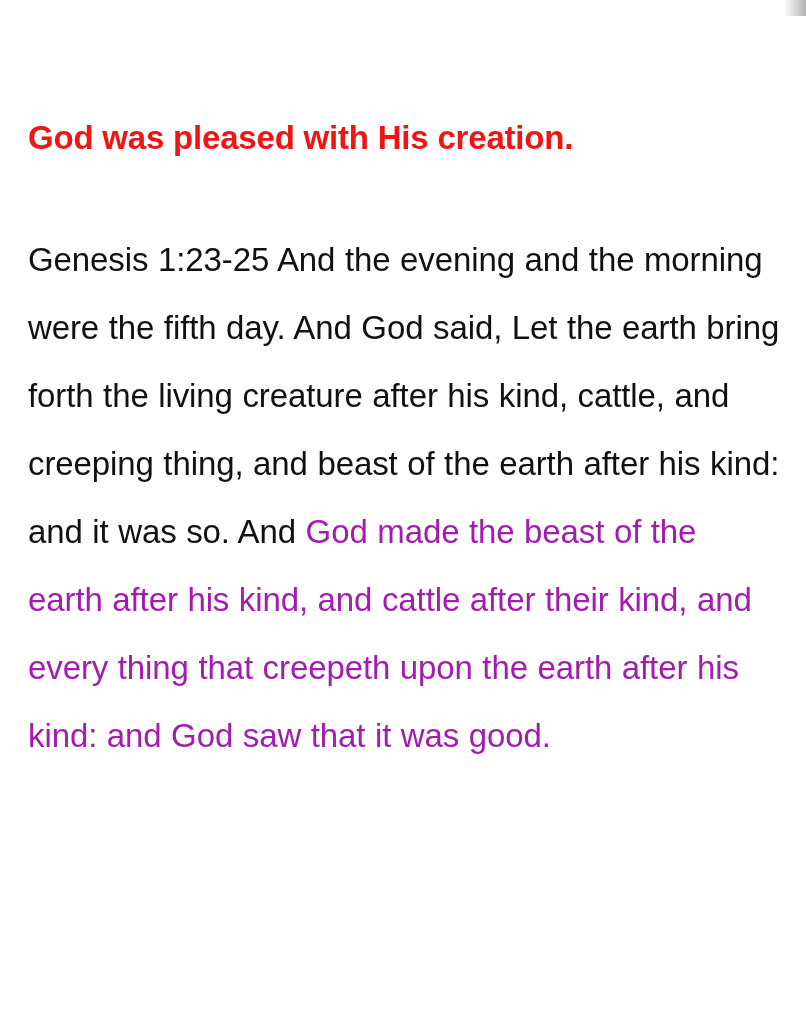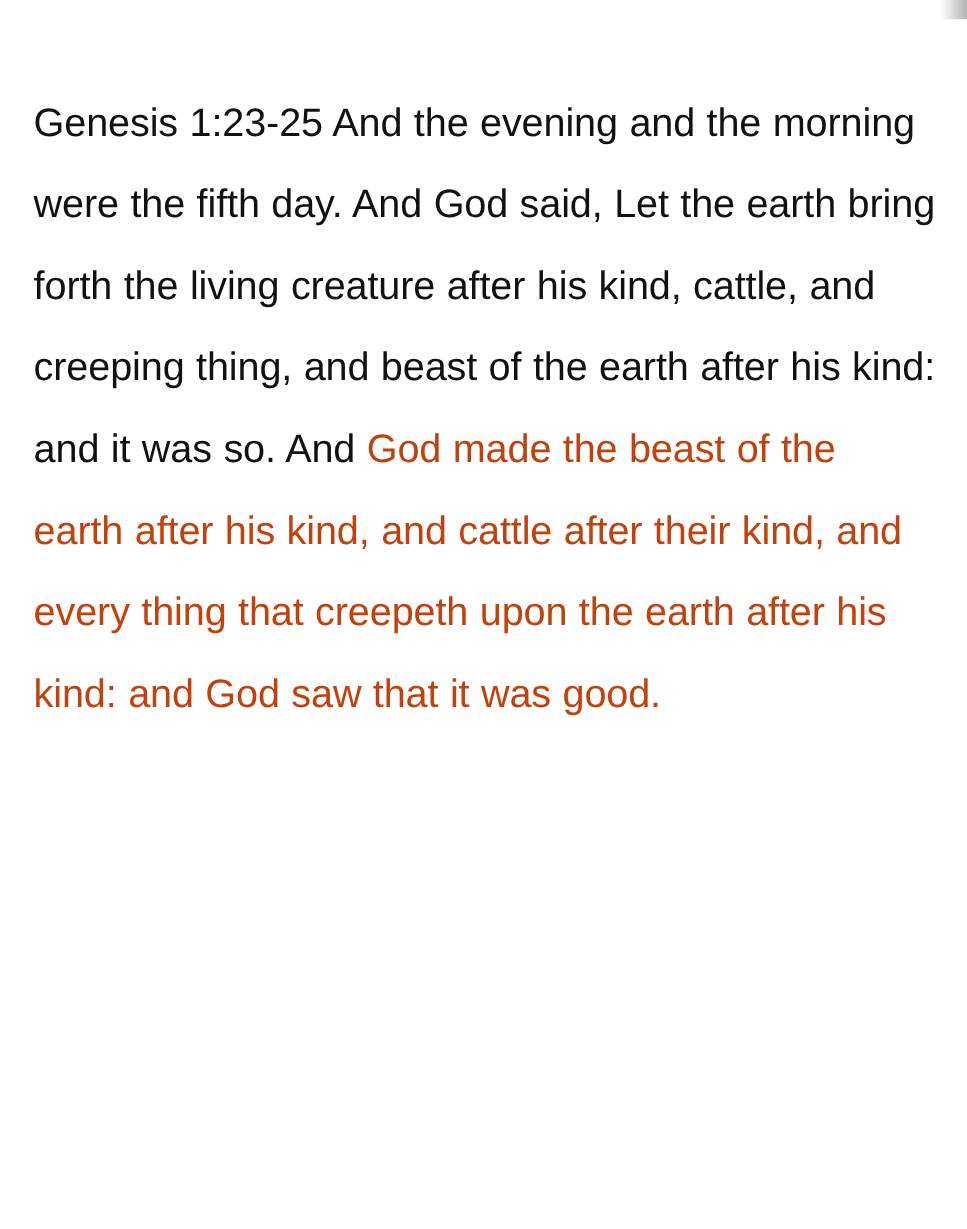--- a/index.html
+++ b/index.html
@@ -52,26 +52,27 @@
   .body-text {
     margin: 0;
     padding-top: 68px;
     font-size: 33px;
     line-height: 68px;
     color: #111111;
     letter-spacing: -0.1px;
     word-spacing: 0.5px;
   }
   .body-text .red {
-    color: #c2410c;
+    color: #a21caf;
   }
 </style>
 </head>
 <body>
 
 <div class="page">
   <div class="edge-shade"></div>
 
   <div class="content">
+    <h1 class="heading">God was pleased with His creation.</h1>
 
     <p class="body-text"><span>Genesis 1:23-25 And the evening and the morning were the fifth day. And God said, Let the earth bring forth the living creature after his kind, cattle, and creeping thing, and beast of the earth after his kind: and it was so. And </span><span class="red">God made the beast of the earth after his kind, and cattle after their kind, and every thing that creepeth upon the earth after his kind: and God saw that it was good.</span></p>
   </div>
 </div>
 
 </body></html>

